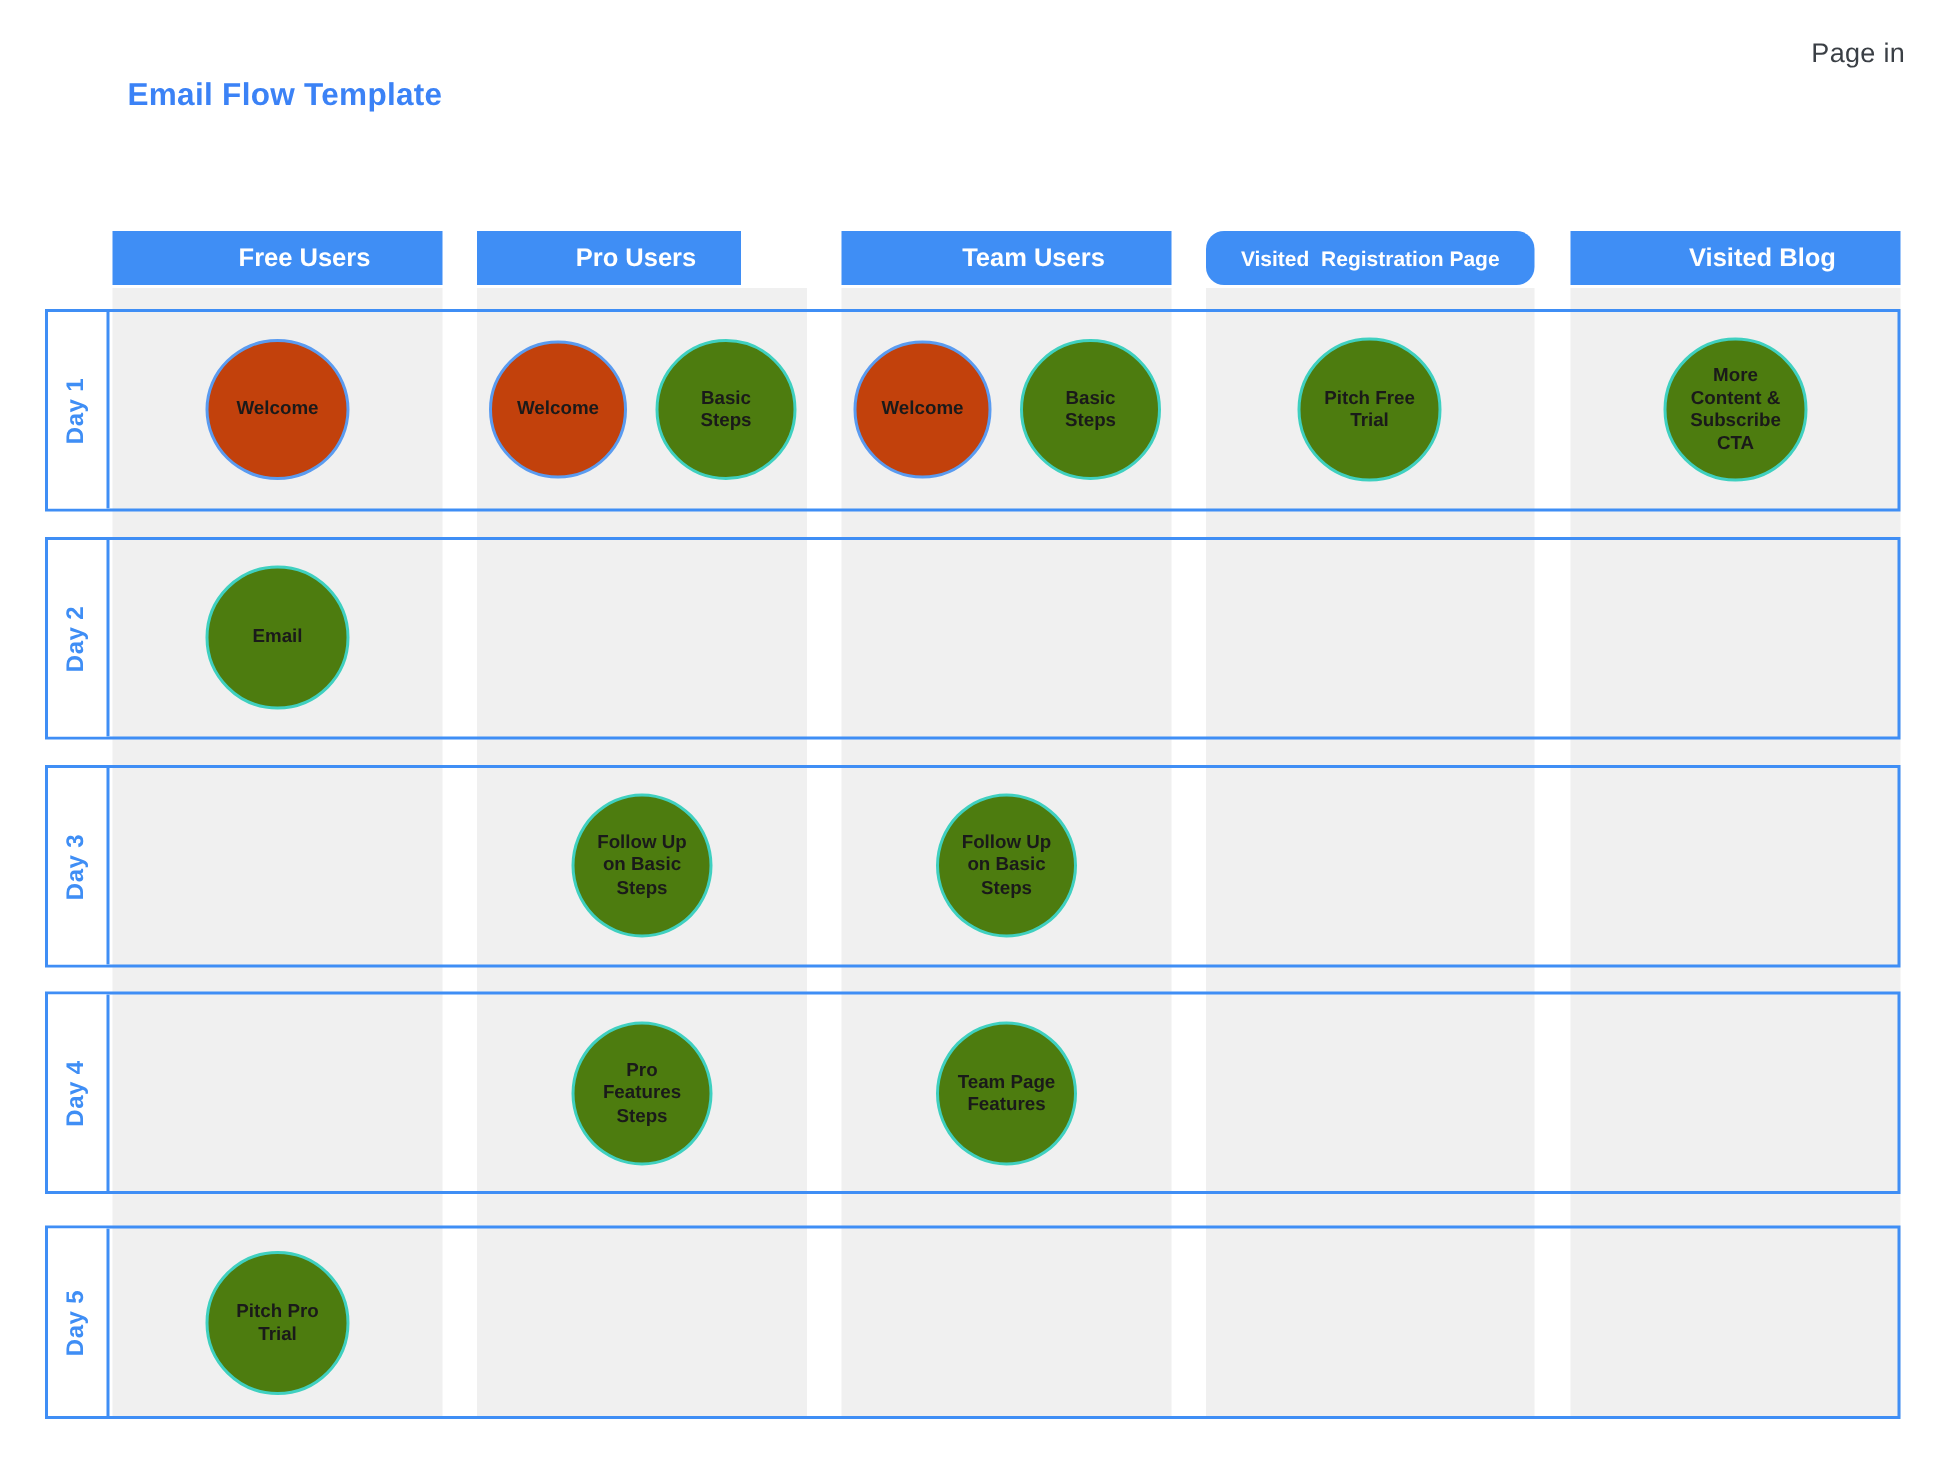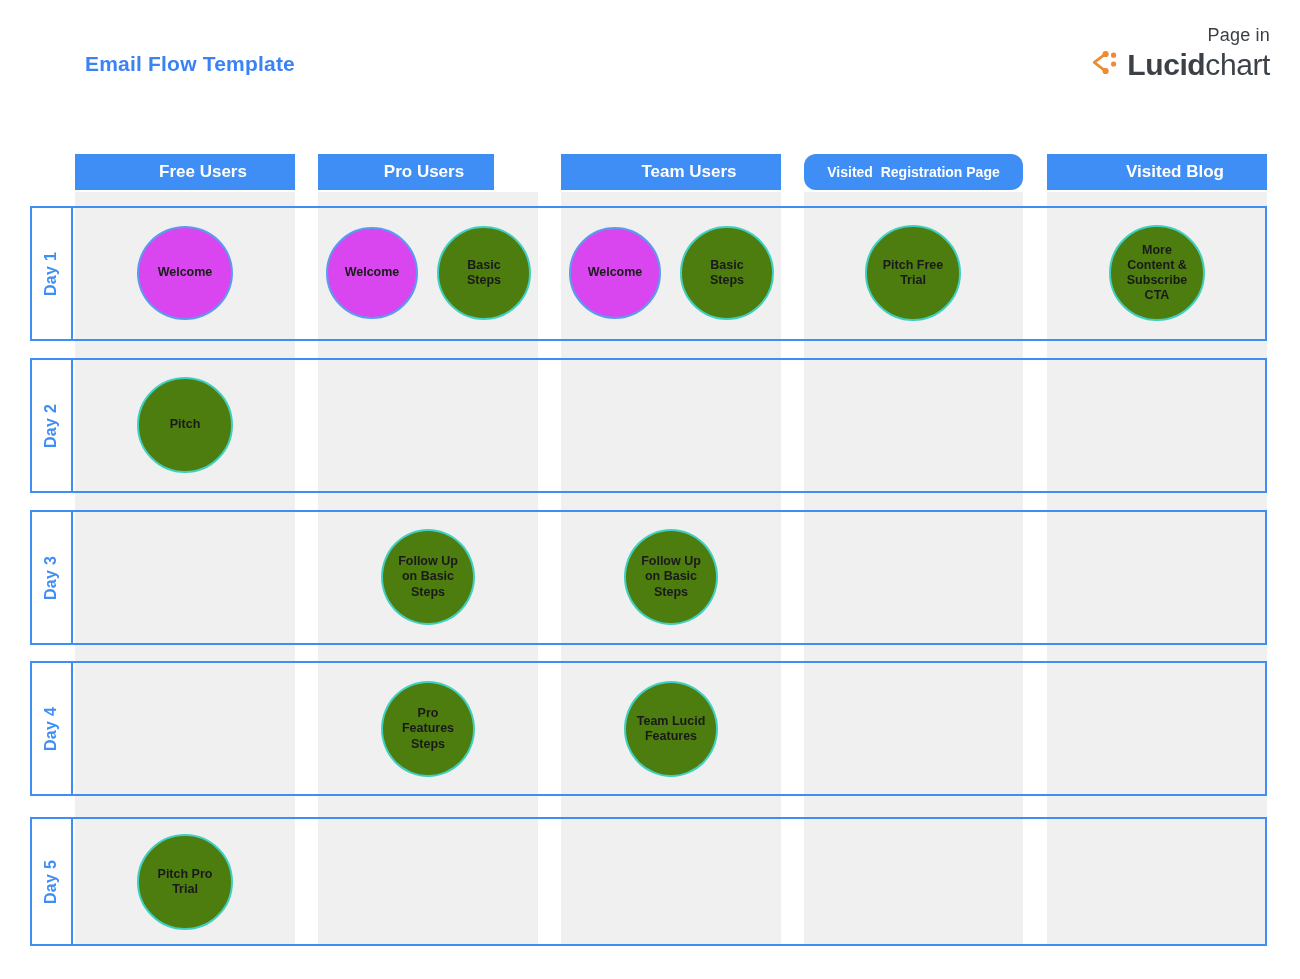--- a/index.html
+++ b/index.html
@@ -126,49 +126,37 @@
     text-align: center;
     border-radius: 50%;
     font-size: 12.5px;
     font-weight: bold;
     color: #1a1a1a;
     line-height: 1.22;
     padding: 4px;
     white-space: pre-line;
   }
   .node.blue {
-    background: #d946ef;
+    background: #c2410c;
     border: 2px solid #5a9bf0;
   }
   .node.teal {
     background: #4d7c0f;
     border: 2px solid #3fd0c0;
   }
 </style>
 </head>
 <body>
 
 <div id="page">
 
   <div id="page-title">Email Flow Template</div>
 
   <div id="brand">
     <div id="brand-made-in">Page in</div>
-    <div id="brand-row">
-      <span id="brand-mark">
-        <svg width="30" height="26" viewBox="0 0 30 26" aria-hidden="true">
-          <path d="M16.5 4.6 L6.2 12.4 L16.5 20.4" fill="none" stroke="#ec8b2f" stroke-width="2.6" stroke-linecap="round" stroke-linejoin="round"></path>
-          <circle cx="17.6" cy="4.0" r="3.1" fill="#ec8b2f"></circle>
-          <circle cx="17.6" cy="21.0" r="3.1" fill="#ec8b2f"></circle>
-          <circle cx="25.6" cy="5.2" r="2.6" fill="#ec8b2f"></circle>
-          <circle cx="25.6" cy="14.0" r="2.6" fill="#ec8b2f"></circle>
-        </svg>
-      </span>
-      <span id="brand-word"><span class="b">Lucid</span><span class="r">chart</span></span>
-    </div>
   </div>
 
   <div id="strips">
       <div class="col-strip" style="left: 75px; width: 220px;"></div>
       <div class="col-strip" style="left: 318px; width: 220px;"></div>
       <div class="col-strip" style="left: 561px; width: 220px;"></div>
       <div class="col-strip" style="left: 804px; width: 219px;"></div>
       <div class="col-strip" style="left: 1047px; width: 220px;"></div>
     </div>
   <div id="headers">
@@ -212,29 +200,29 @@
 Steps</div>
       <div class="node blue" style="left: 569px; top: 227px; width: 92px; height: 92px;">Welcome</div>
       <div class="node teal" style="left: 680px; top: 226px; width: 94px; height: 94px;">Basic
 Steps</div>
       <div class="node teal" style="left: 865px; top: 225px; width: 96px; height: 96px;">Pitch Free
 Trial</div>
       <div class="node teal" style="left: 1109px; top: 225px; width: 96px; height: 96px;">More
 Content &amp;
 Subscribe
 CTA</div>
-      <div class="node teal" style="left: 137px; top: 377px; width: 96px; height: 96px;">Pitch</div>
+      <div class="node teal" style="left: 137px; top: 377px; width: 96px; height: 96px;">Email</div>
       <div class="node teal" style="left: 381px; top: 529px; width: 94px; height: 96px;">Follow Up
 on Basic
 Steps</div>
       <div class="node teal" style="left: 624px; top: 529px; width: 94px; height: 96px;">Follow Up
 on Basic
 Steps</div>
       <div class="node teal" style="left: 381px; top: 681px; width: 94px; height: 96px;">Pro
 Features
 Steps</div>
-      <div class="node teal" style="left: 624px; top: 681px; width: 94px; height: 96px;">Team Lucid
+      <div class="node teal" style="left: 624px; top: 681px; width: 94px; height: 96px;">Team Page
 Features</div>
       <div class="node teal" style="left: 137px; top: 834px; width: 96px; height: 96px; text-align: center;">Pitch Pro
 Trial</div>
     </div>
 
 </div>
 
 </body></html>

